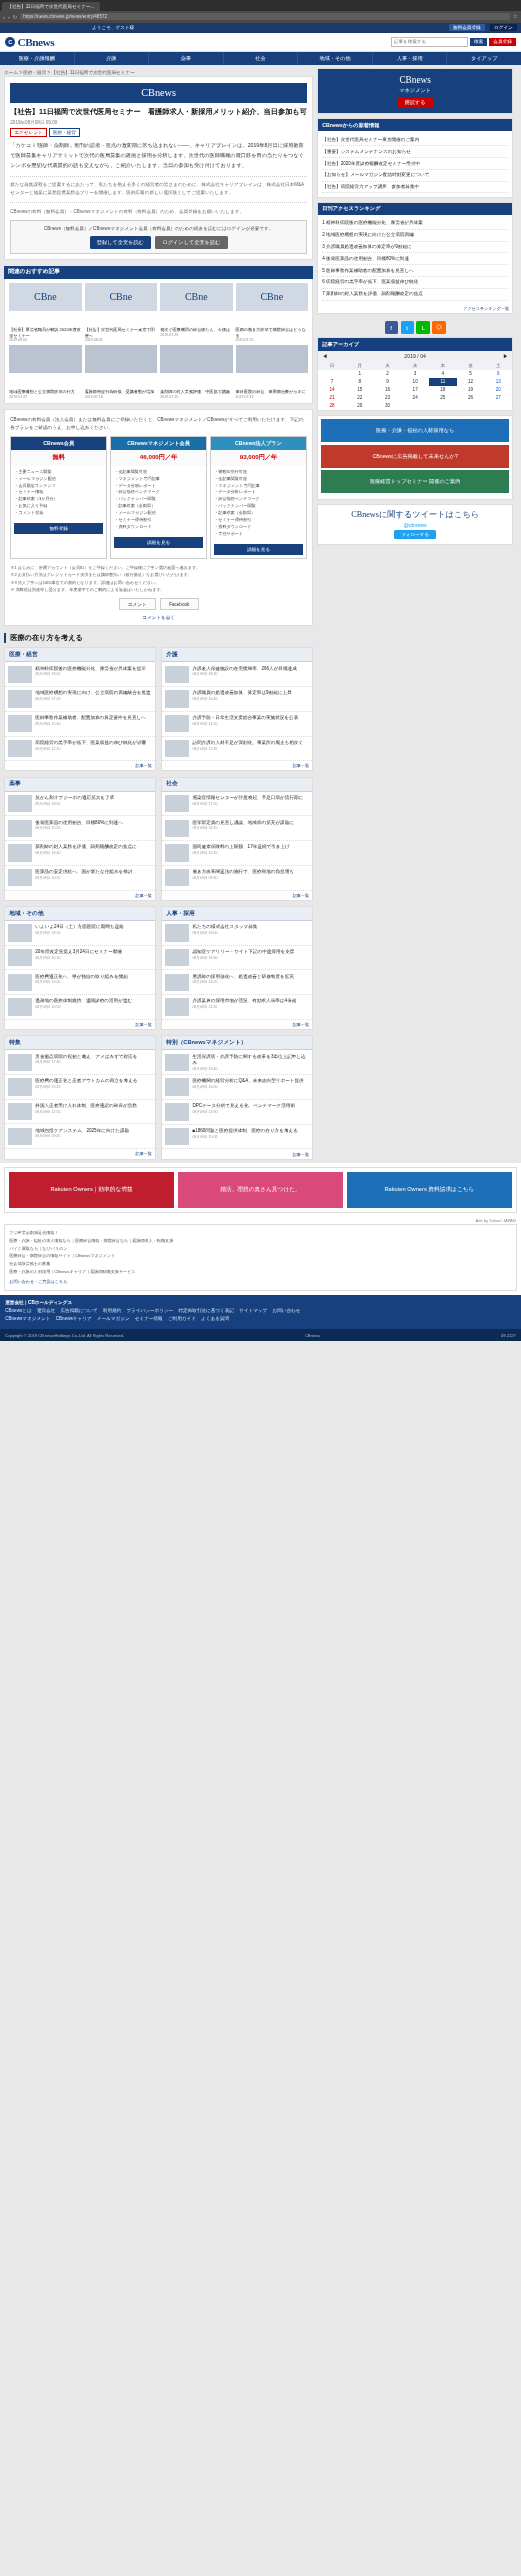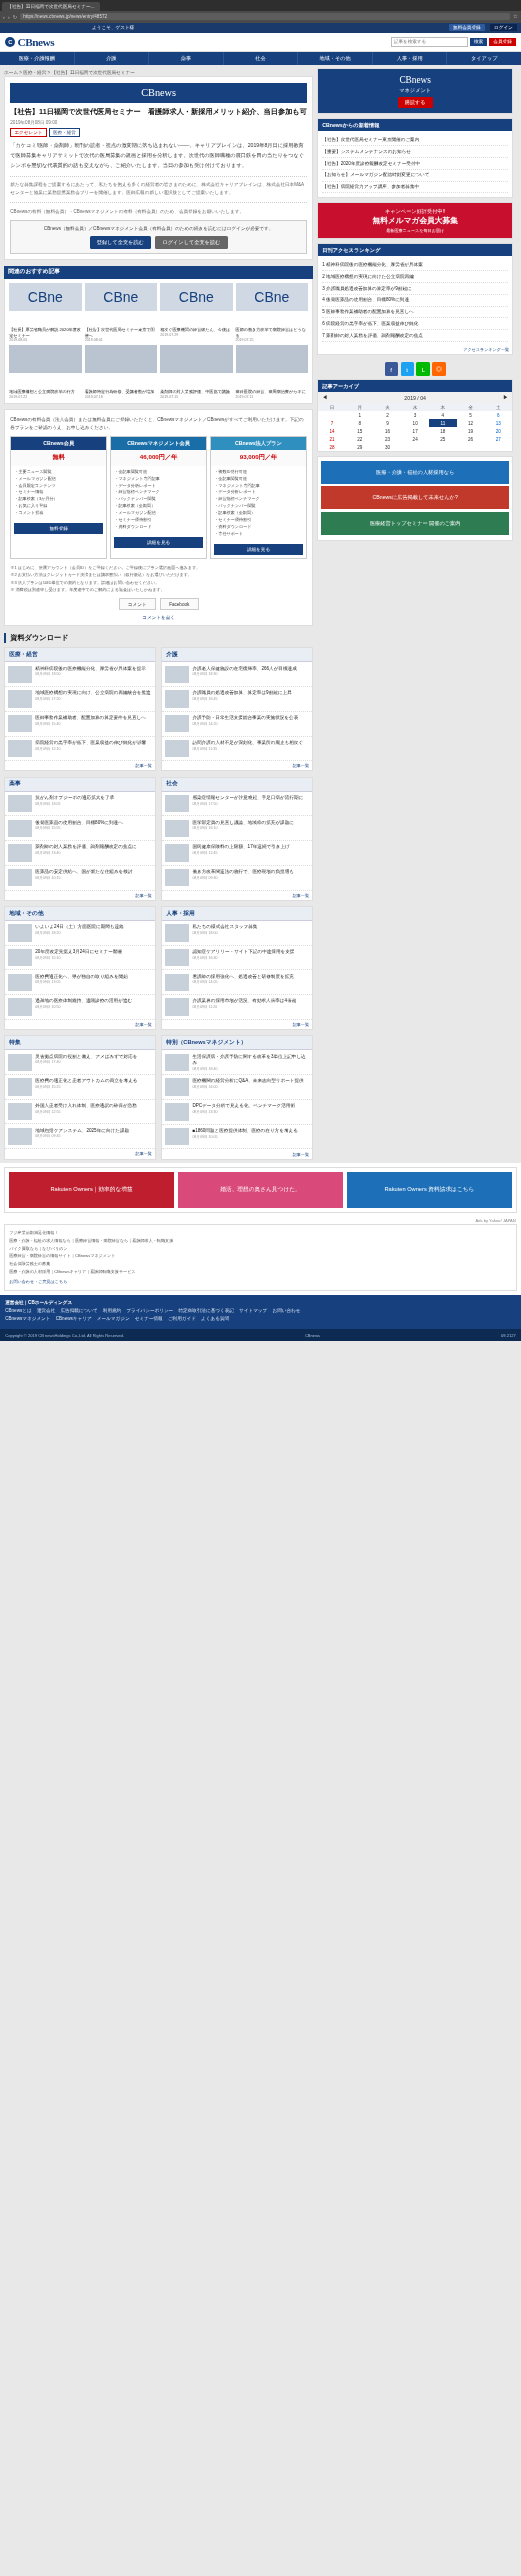--- a/index.html
+++ b/index.html
@@ -64,21 +64,21 @@
 
   .cta-box { border:0.5px solid #ccc; background:#f7f7f7; padding:4.1px; margin-top:4.1px; text-align:center;}
   .cta-text { font-size:4.6px; color:#444; line-height:1.7; }
   .cta-btns { display:flex; gap:4.1px; justify-content:center; margin-top:3.1px;}
   .cta-btn { background:#16407e; color:#fff; font-size:5.2px; padding:3.1px 7.2px; border-radius:1.5px;}
   .cta-btn.alt { background:#666; }
 
   .sec-title { background:#16407e; color:#fff; font-size:5.7px; font-weight:bold; padding:2.6px 4.1px; margin-top:5.2px;}
   .rel-grid { display:grid; grid-template-columns:repeat(4,1fr); gap:3.1px; background:#fff; border:0.5px solid #ddd; border-top:none; padding:4.1px;}
   .rel-item { font-size:4.1px; }
-  .rel-thumb { width:100%; height:28px; background:#cfd8e3; margin-bottom:16px; display:flex; align-items:center; justify-content:center; font-family:Liberation Sans, sans-serif; color:#16407e; font-size:14px; overflow:hidden;}
+  .rel-thumb { width:100%; height:28px; background:#cfd8e3; margin-bottom:16px; display:flex; align-items:center; justify-content:center; font-family:Liberation Serif, serif; color:#16407e; font-size:10px; overflow:hidden;}
   .rel-thumb.photo { background:#b9c4d0; }
   .rel-cap { line-height:1.4; color:#222; }
   .rel-date { color:#888; font-size:3.6px; }
 
   
   .plan-wrap { background:#fff; border:0.5px solid #ddd; padding:5.2px; margin-top:5.2px;}
   .plan-lead { font-size:4.6px; line-height:1.8; color:#444; margin-bottom:4.1px;}
   .plan-grid { display:grid; grid-template-columns:repeat(3,1fr); gap:3.1px;}
   .plan-col { border:0.5px solid #ccc; }
   .plan-head { color:#fff; font-size:5.2px; font-weight:bold; text-align:center; padding:3.1px 1px;}
@@ -305,21 +305,21 @@
 ※2 お支払い方法はクレジットカード決済または請求書払い（銀行振込）をお選びいただけます。
 ※3 法人プランは10ID単位での契約となります。詳細はお問い合わせください。
 ※ 消費税は別途申し受けます。年度途中でのご解約による返金はいたしかねます。</div>
         <div class="share-row">
           <span class="share-btn">コメント</span>
           <span class="share-btn">Facebook</span>
         </div>
         <div style="text-align:center;font-size:4.6px;color:#16407e">コメントを書く</div>
       </div>
 
-      <div class="cat-title">資料ダウンロード</div>
+      <div class="cat-title">医療の在り方を考える</div>
       <div class="cat-grid">
 
         <div class="cat-block">
           <div class="cat-head">医療・経営</div>
           <div class="cat-item">
               <div class="cat-thumb"></div>
               <div>
                 <div class="cat-txt">精神科病院後の医療機能分化、厚労省が具体案を提示</div>
                 <div class="cat-time">08月09日 18:50</div>
               </div>
@@ -596,27 +596,20 @@
         <div class="sb-head">CBnewsからの新着情報</div>
         <ul class="sb-list">
           <li>【社告】次世代医局セミナー東京開催のご案内</li>
           <li>【重要】システムメンテナンスのお知らせ</li>
           <li>【社告】2020年度診療報酬改定セミナー受付中</li>
           <li>【お知らせ】メールマガジン配信時刻変更について</li>
           <li>【社告】病院経営力アップ講座、参加者募集中</li>
         </ul>
       </div>
 
-      <div class="sb-box">
-        <div style="background:#c8102e;color:#fff;text-align:center;padding:5.2px 3.1px">
-          <div style="font-size:5.2px">キャンペーン好評受付中!!</div>
-          <div style="font-size:7.7px;font-weight:bold;margin:1.5px 0">無料メルマガ会員大募集</div>
-          <div style="font-size:4.1px">最新医療ニュースを毎日お届け</div>
-        </div>
-      </div>
 
       <div class="sb-box">
         <div class="sb-head">日刊アクセスランキング</div>
         <ul class="sb-list">
           <li>1 精神科病院後の医療機能分化、厚労省が具体案</li>
           <li>2 地域医療構想の実現に向けた公立病院再編</li>
           <li>3 介護職員処遇改善加算の算定率が9割超に</li>
           <li>4 後発医薬品の使用割合、目標80%に到達</li>
           <li>5 医師事務作業補助者の配置加算を見直しへ</li>
           <li>6 病院経営の黒字率が低下、医業収益伸び鈍化</li>
@@ -699,20 +692,27 @@
           </table>
       </div>
 
 
       <div class="sb-box sb-banner">
         <div class="bn" style="background:#1d6fb8">医療・介護・福祉の人材採用なら</div>
         <div class="bn" style="background:#c0392b">CBnewsに広告掲載して未来せんか?</div>
         <div class="bn" style="background:#2e7d52">医療経営トップセミナー 開催のご案内</div>
       </div>
 
+      <div class="sb-box">
+        <div style="padding:4.1px;text-align:center">
+          <div style="font-family:'Liberation Serif',serif;font-size:8.2px;color:#16407e">CBnewsに関するツイートはこちら</div>
+          <div style="font-size:5.2px;color:#1da1f2;margin:2.1px 0">@cbnews</div>
+          <span style="display:inline-block;background:#1da1f2;color:#fff;font-size:4.6px;padding:2.1px 7.2px;border-radius:1.5px">フォローする</span>
+        </div>
+      </div>
 
     </div>
   </div>
 
   <div class="footer-ad">
     <div class="fad" style="background:#bf1e2e">Rakuten Owners｜効率的な増益</div>
     <div class="fad" style="background:#d94a7a">婚活、理想の奥さん見つけた。</div>
     <div class="fad" style="background:#1d6fb8">Rakuten Owners 資料請求はこちら</div>
   </div>
   <div class="ads-label">Ads by Yahoo! JAPAN</div>

